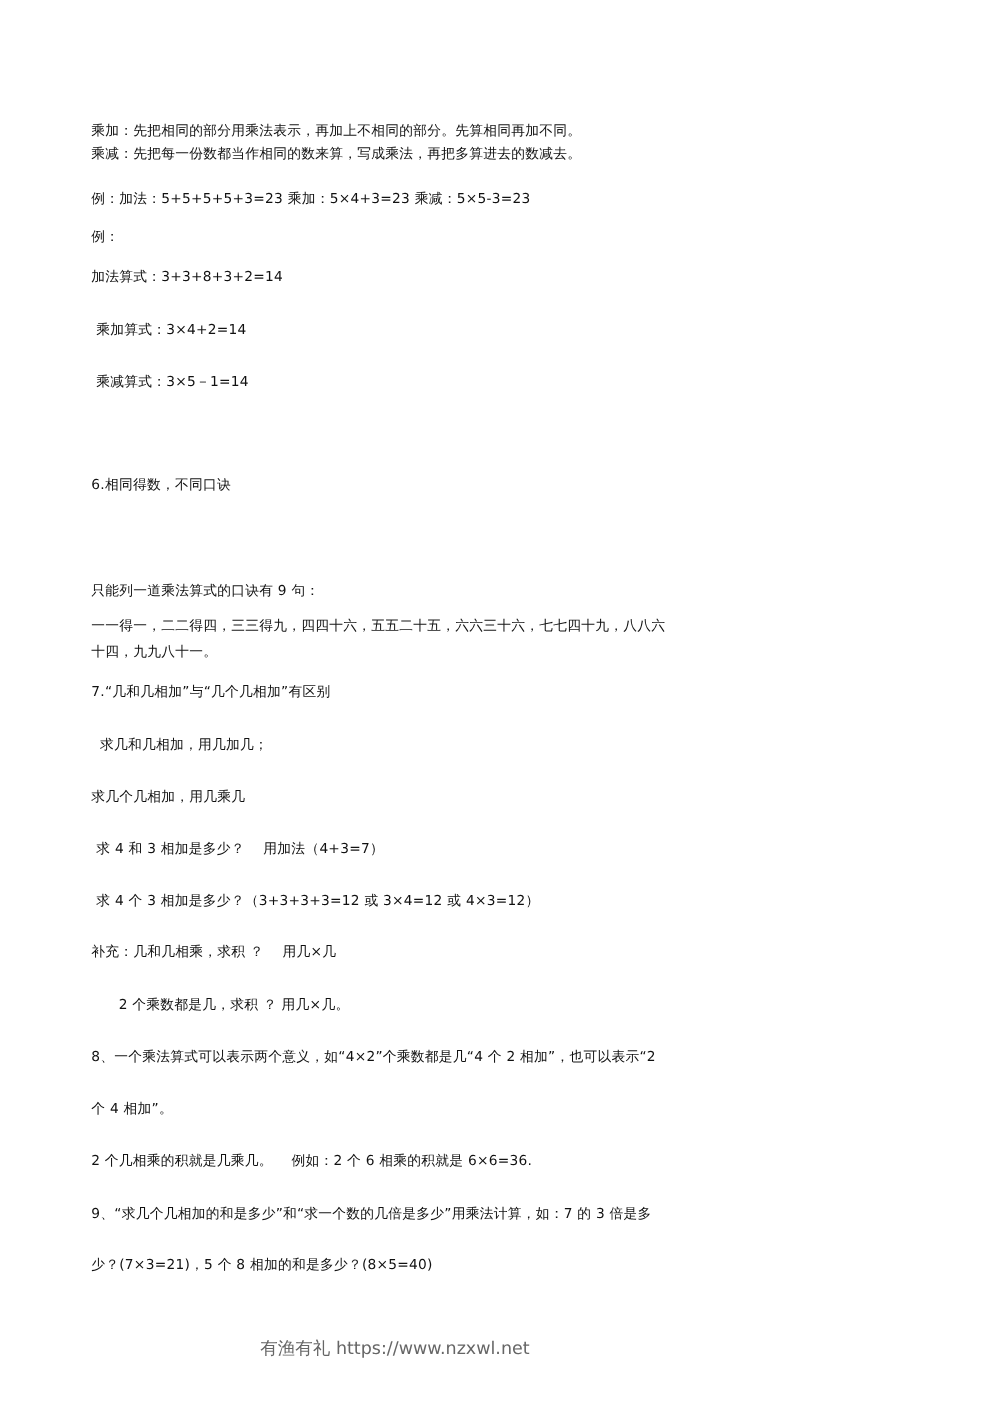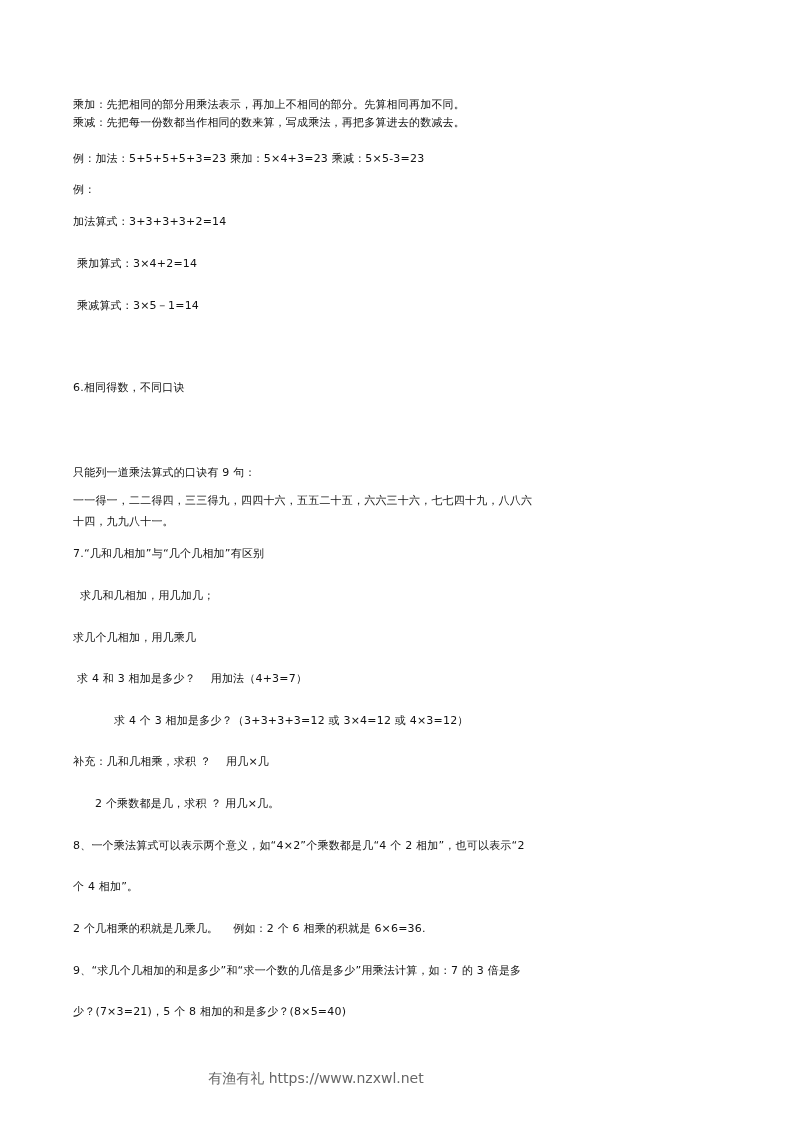--- a/index.html
+++ b/index.html
@@ -42,32 +42,32 @@
     }
   </style>
 </head>
 <body>
 
 <div id="page">
     <div class="line " style="top: 96px;"><span>乘加：先把相同的部分用乘法表示，再加上不相同的部分。先算相同再加不同。</span></div>
     <div class="line " style="top: 114px;"><span>乘减：先把每一份数都当作相同的数来算，写成乘法，再把多算进去的数减去。</span></div>
     <div class="line " style="top: 150px;"><span>例：加法：</span><span class="b">5+5+5+5+3=23</span><span> 乘加：</span><span class="b">5×4+3=23</span><span> 乘减：</span><span class="b">5×5-3=23</span></div>
     <div class="line " style="top: 181px;"><span>例：</span></div>
-    <div class="line " style="top: 213px;"><span>加法算式：</span><span class="b">3+3+3+3+2=14</span></div>
+    <div class="line " style="top: 213px;"><span>加法算式：</span><span class="b">3+3+8+3+2=14</span></div>
     <div class="line indent1" style="top: 255px;"><span>乘加算式：</span><span class="b">3×4+2=14</span></div>
     <div class="line indent1" style="top: 297px;"><span>乘减算式：</span><span class="b">3×5－1=14</span></div>
     <div class="line " style="top: 379px;"><span class="b">6.</span><span>相同得数，不同口诀</span></div>
     <div class="line " style="top: 464px;"><span>只能列一道乘法算式的口诀有 </span><span class="b">9</span><span> 句：</span></div>
     <div class="line " style="top: 492px;"><span>一一得一，二二得四，三三得九，四四十六，五五二十五，六六三十六，七七四十九，八八六</span></div>
     <div class="line " style="top: 513px;"><span>十四，九九八十一。</span></div>
     <div class="line " style="top: 545px;"><span class="b">7.</span><span>“几和几相加”与“几个几相加”有区别</span></div>
     <div class="line indent2" style="top: 587px;"><span>求几和几相加，用几加几；</span></div>
     <div class="line " style="top: 629px;"><span>求几个几相加，用几乘几</span></div>
     <div class="line indent1" style="top: 670px;"><span>求 </span><span class="b">4</span><span> 和 </span><span class="b">3</span><span> 相加是多少？　 用加法（</span><span class="b">4+3=7</span><span>）</span></div>
-    <div class="line indent1" style="top: 712px; margin-left: 37px;"><span>求 </span><span class="b">4</span><span> 个 </span><span class="b">3</span><span> 相加是多少？（</span><span class="b">3+3+3+3=12</span><span> 或 </span><span class="b">3×4=12</span><span> 或 </span><span class="b">4×3=12</span><span>）</span></div>
+    <div class="line indent1" style="top: 712px;"><span>求 </span><span class="b">4</span><span> 个 </span><span class="b">3</span><span> 相加是多少？（</span><span class="b">3+3+3+3=12</span><span> 或 </span><span class="b">3×4=12</span><span> 或 </span><span class="b">4×3=12</span><span>）</span></div>
     <div class="line " style="top: 753px;"><span>补充：几和几相乘，求积 ？　 用几×几</span></div>
     <div class="line indent3" style="top: 795px;"><span class="b">2</span><span> 个乘数都是几，求积 ？ 用几×几。</span></div>
     <div class="line " style="top: 837px;"><span class="b">8</span><span>、一个乘法算式可以表示两个意义，如“</span><span class="b">4×2</span><span>”个乘数都是几“</span><span class="b">4</span><span> 个 </span><span class="b">2</span><span> 相加”，也可以表示“</span><span class="b">2</span></div>
     <div class="line " style="top: 878px;"><span>个 </span><span class="b">4</span><span> 相加”。</span></div>
     <div class="line " style="top: 920px;"><span class="b">2</span><span> 个几相乘的积就是几乘几。　 例如：</span><span class="b">2</span><span> 个 </span><span class="b">6</span><span> 相乘的积就是 </span><span class="b">6×6=36.</span></div>
     <div class="line " style="top: 962px;"><span class="b">9</span><span>、“求几个几相加的和是多少”和“求一个数的几倍是多少”用乘法计算，如：</span><span class="b">7</span><span> 的 </span><span class="b">3</span><span> 倍是多</span></div>
     <div class="line " style="top: 1003px;"><span>少？</span><span class="b">(7×3=21)</span><span>，</span><span class="b">5</span><span> 个 </span><span class="b">8</span><span> 相加的和是多少？</span><span class="b">(8×5=40)</span></div>
   </div>
 
 <div class="footer">有渔有礼 https://www.nzxwl.net</div>

